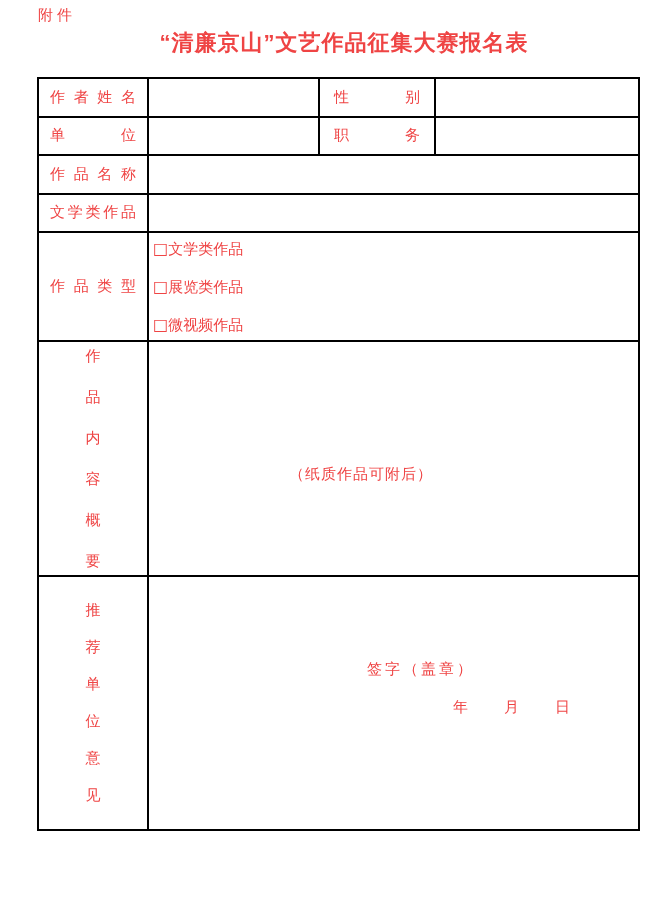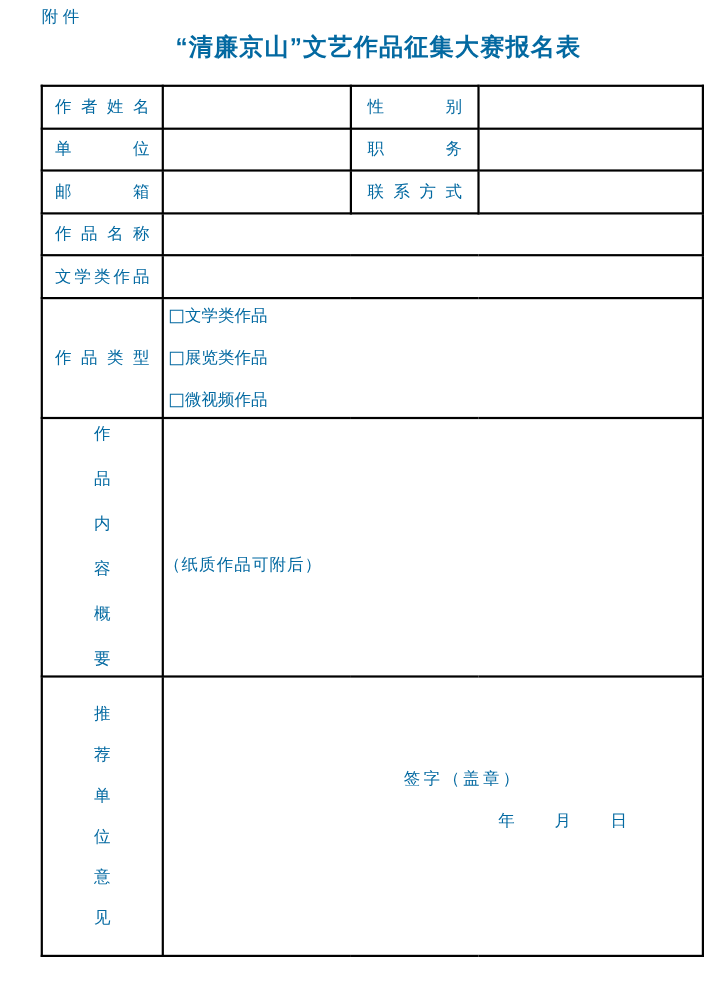--- a/index.html
+++ b/index.html
@@ -2,21 +2,21 @@
 <html><head>
 <meta charset="utf-8">
 <style>
   * { box-sizing: border-box; margin: 0; padding: 0; }
   html, body { background: #ffffff; }
   .page {
     position: relative;
     width: 662px;
     height: 913px;
     background: #ffffff;
-    color: #0369a1;
+    color: #ef4444;
     font-family: "DejaVu Serif", serif;
     overflow: hidden;
   }
   .attachment {
     position: absolute;
     left: 38px;
     top: 4px;
     font-size: 15px;
     letter-spacing: 4px;
     line-height: 22px;
@@ -72,21 +72,21 @@
   .type-option .cb { font-size: 16px; }
   td.vlbl .vstack {
     display: flex;
     flex-direction: column;
     align-items: center;
   }
   td.vlbl .vstack span { line-height: 21px; }
   .gap-summary { gap: 20px; }
   .gap-opinion { gap: 16px; }
   td.note-cell {
-    text-align: left;
+    text-align: center;
     padding-top: 32px;
     padding-right: 65px;
     letter-spacing: 1px;
   }
   td.sign-cell {
     vertical-align: bottom;
     padding-bottom: 30px;
   }
   .sign-line {
     margin-left: 218px;
@@ -127,26 +127,20 @@
     </tr>
 
 
     <tr class="r-info">
       <td class="lbl">单位</td>
       <td class="val"></td>
       <td class="lbl3">职务</td>
       <td class="val"></td>
     </tr>
 
-    <tr class="r-info">
-      <td class="lbl">邮箱</td>
-      <td class="val"></td>
-      <td class="lbl3">联系方式</td>
-      <td class="val"></td>
-    </tr>
 
     <tr class="r-info">
       <td class="lbl">作品名称</td>
       <td class="val" colspan="3"></td>
     </tr>
 
     <tr class="r-info">
       <td class="lbl">文学类作品</td>
       <td class="val" colspan="3"></td>
     </tr>

